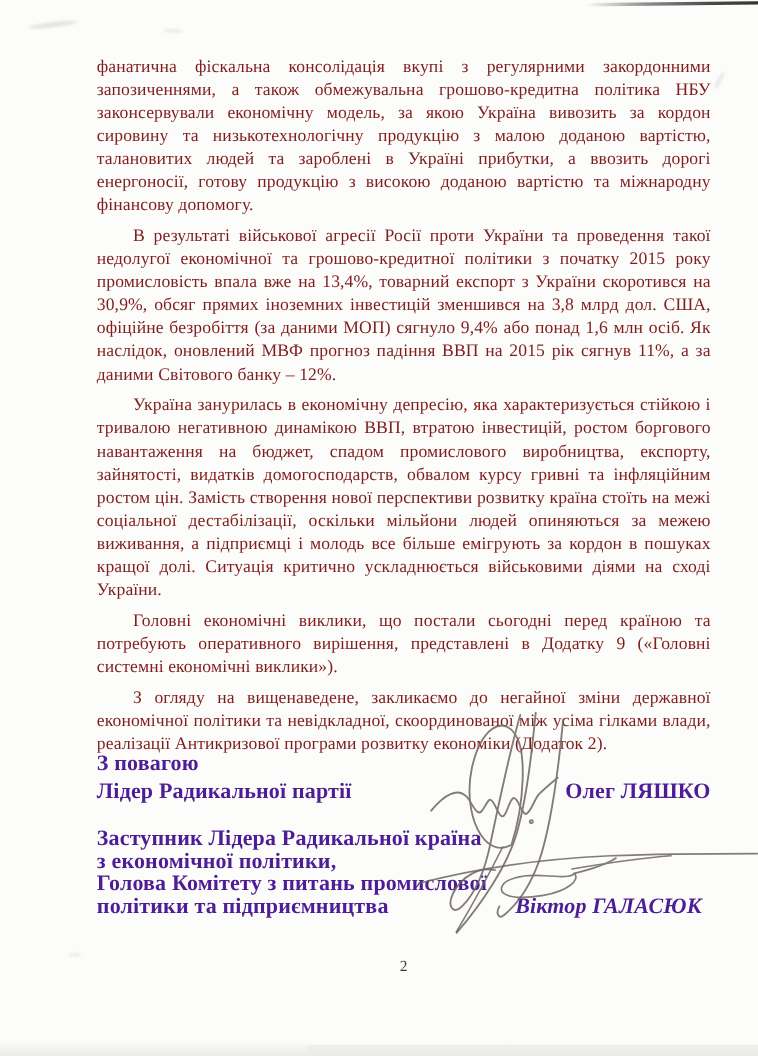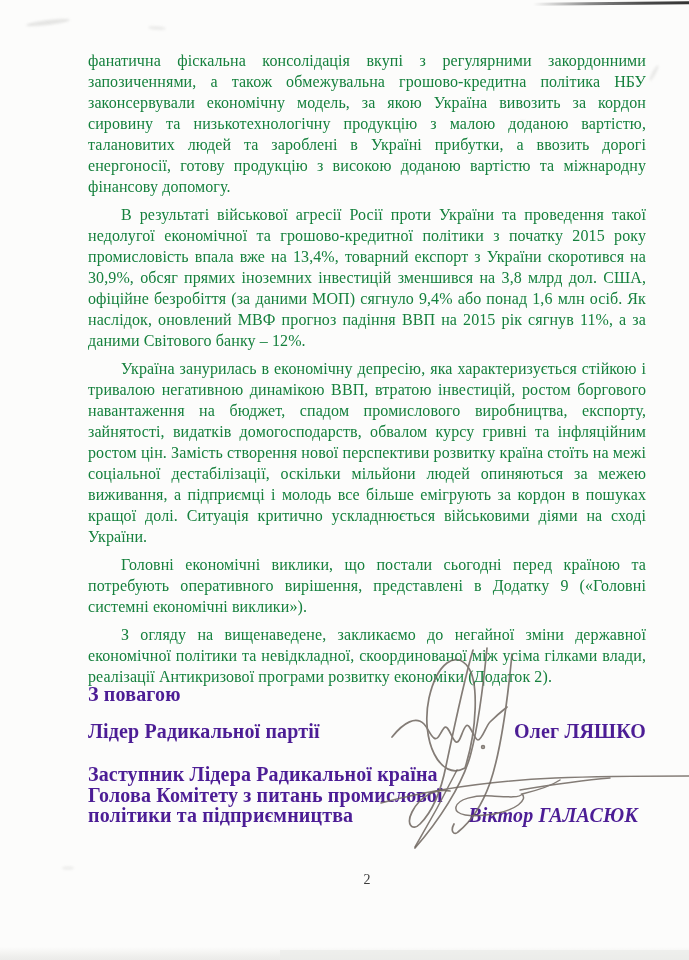--- a/index.html
+++ b/index.html
@@ -56,21 +56,21 @@
   .smudge.s5 { left: 520px; top: 120px; width: 6px; height: 3px; opacity: .3; }
 
   
   .content {
     position: absolute;
     left: 88px;
     top: 50px;
     width: 558px;
     font-size: 16px;
     line-height: 21px;
-    color: #15803d;
+    color: #7f1d1d;
     text-align: justify;
     letter-spacing: 0.1px;
   }
   .para { margin: 0 0 7px 0; }
   .para.indent { text-indent: 33px; }
 
   
   .closing {
     position: absolute;
     left: 88px;
@@ -80,21 +80,21 @@
     line-height: 20.5px;
     font-weight: 700;
     color: #4c1d95;
     letter-spacing: 0.15px;
   }
   .salutation { margin: 0; }
   .sig-row {
     display: flex;
     justify-content: space-between;
     align-items: baseline;
-    margin-top: 16px;
+    margin-top: 4px;
   }
   .sig-block-2 {
     display: flex;
     justify-content: space-between;
     align-items: flex-end;
     margin-top: 23px;
   }
   .sig-name { white-space: nowrap; }
   .sig-block-2 .sig-name { padding-right: 8px; font-style: italic; }
 
@@ -146,20 +146,21 @@
     <p class="salutation">З повагою</p>
 
     <div class="sig-row">
       <span>Лідер Радикальної партії</span>
       <span class="sig-name">Олег ЛЯШКО</span>
     </div>
 
     <div class="sig-block-2">
       <div>
         <div>Заступник Лідера Радикальної країна</div>
+        <div>з економічної політики,</div>
         <div>Голова Комітету з питань промислової</div>
         <div>політики та підприємництва</div>
       </div>
       <div class="sig-name">Віктор ГАЛАСЮК</div>
     </div>
   </div>
 
   <svg class="signatures" viewBox="0 0 319 250" aria-hidden="true">
     <g stroke-width="1.7" stroke-linecap="round" opacity="0.85">
 

